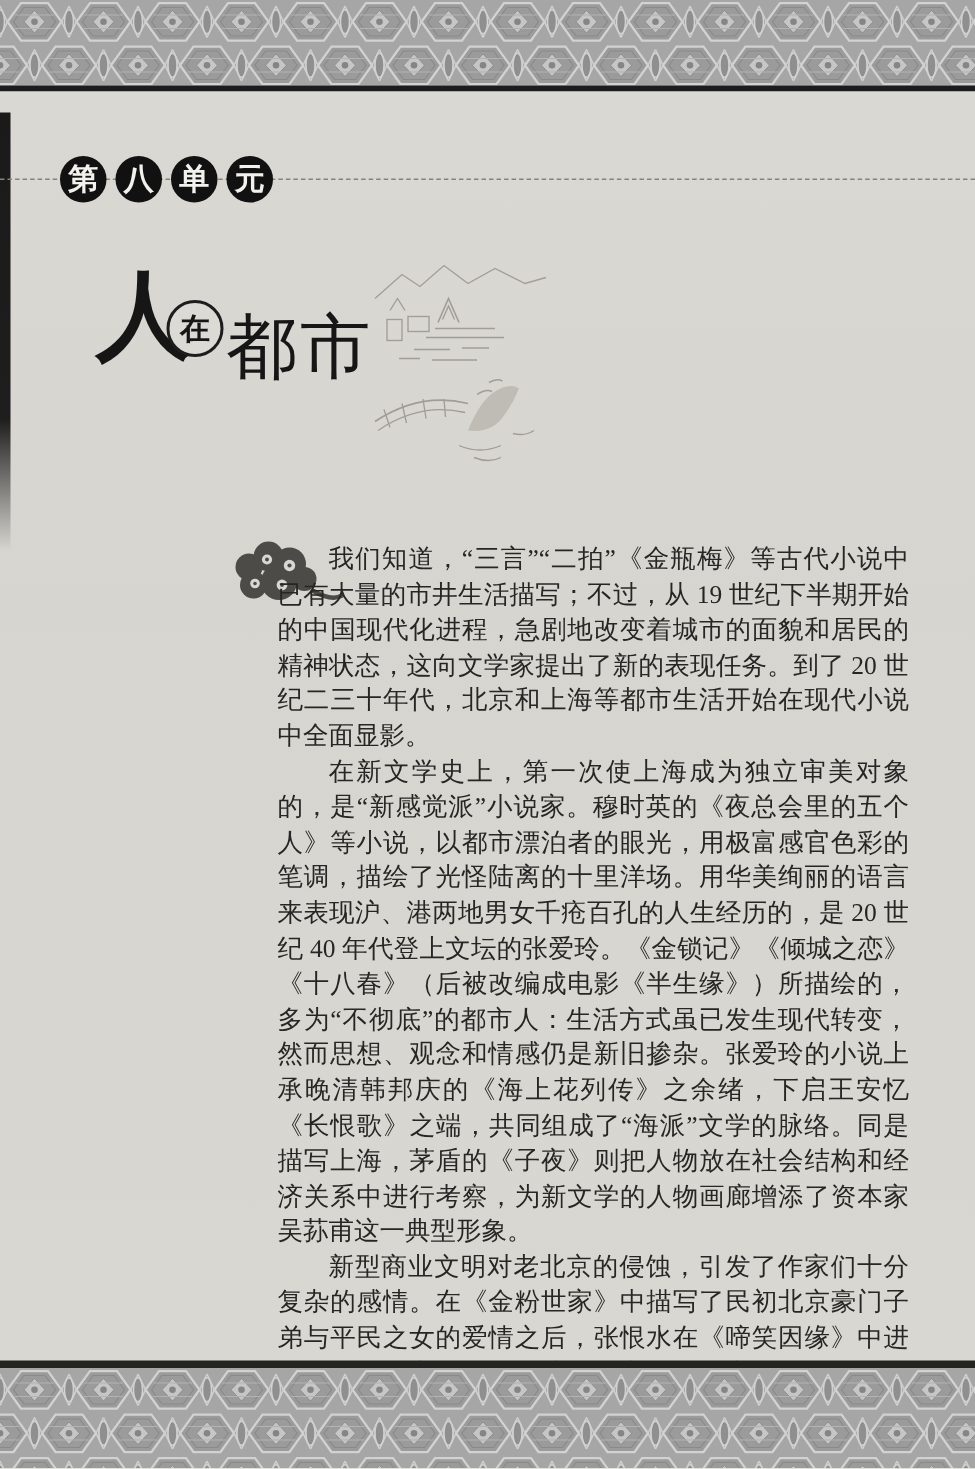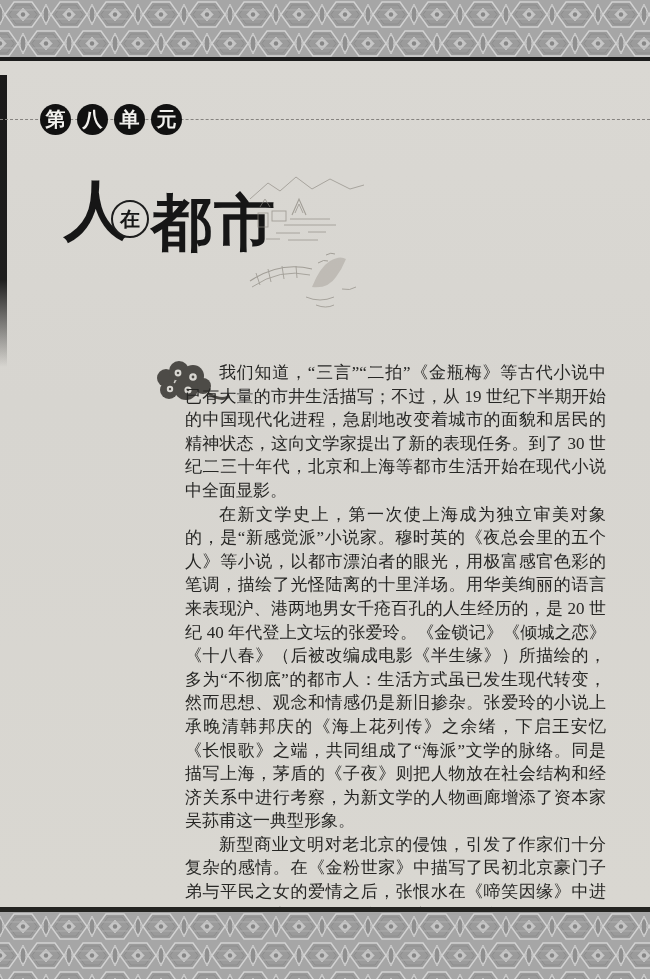--- a/index.html
+++ b/index.html
@@ -25,22 +25,22 @@
   .badge{width:31px;height:31px;border-radius:50%;background:#111;display:flex;
     align-items:center;justify-content:center;color:#f2f1ee;
     font-family:"Liberation Sans","DejaVu Sans",sans-serif;font-weight:bold;font-size:20px;}
 
   
   .t-ren{position:absolute;left:64px;top:118px;font-size:64px;line-height:1;
     font-weight:900;color:#161616;}
   .t-circle{position:absolute;left:111px;top:139px;width:34px;height:34px;border-radius:50%;
     border:2px solid #1d1d1d;background:#dcdad5;display:flex;align-items:center;justify-content:center;
     font-size:20px;font-weight:bold;color:#161616;}
-  .t-dushi{position:absolute;left:151px;top:132px;font-size:61px;line-height:1;
-    font-weight:700;color:#161616;letter-spacing:2px;}
+  .t-dushi{position:absolute;left:151px;top:148px;font-size:47px;line-height:1;
+    font-weight:400;color:#161616;letter-spacing:2px;}
 
   .landscape{position:absolute;left:246px;top:108px;}
   .cloud{position:absolute;left:146px;top:295px;}
 
   
   .textcol{position:absolute;left:185px;top:300px;width:421px;color:#262624;
     font-size:17px;line-height:23.6px;text-align:justify;}
   .textcol p{margin:0;text-indent:2em;}
 </style>
 </head>
@@ -130,21 +130,21 @@
       </g>
       <g fill="#4d4b47">
         <circle cx="32" cy="17" r="1.3"></circle>
         <circle cx="47" cy="21" r="1.4"></circle>
         <circle cx="24" cy="33" r="1.2"></circle>
         <circle cx="42" cy="34" r="1.3"></circle>
       </g>
     </svg>
 
     <div class="textcol">
-      <p>我们知道，“三言”“二拍”《金瓶梅》等古代小说中已有大量的市井生活描写；不过，从 19 世纪下半期开始的中国现代化进程，急剧地改变着城市的面貌和居民的精神状态，这向文学家提出了新的表现任务。到了 30 世纪二三十年代，北京和上海等都市生活开始在现代小说中全面显影。</p>
+      <p>我们知道，“三言”“二拍”《金瓶梅》等古代小说中已有大量的市井生活描写；不过，从 19 世纪下半期开始的中国现代化进程，急剧地改变着城市的面貌和居民的精神状态，这向文学家提出了新的表现任务。到了 20 世纪二三十年代，北京和上海等都市生活开始在现代小说中全面显影。</p>
       <p>在新文学史上，第一次使上海成为独立审美对象的，是“新感觉派”小说家。穆时英的《夜总会里的五个人》等小说，以都市漂泊者的眼光，用极富感官色彩的笔调，描绘了光怪陆离的十里洋场。用华美绚丽的语言来表现沪、港两地男女千疮百孔的人生经历的，是 20 世纪 40 年代登上文坛的张爱玲。《金锁记》《倾城之恋》《十八春》（后被改编成电影《半生缘》）所描绘的，多为“不彻底”的都市人：生活方式虽已发生现代转变，然而思想、观念和情感仍是新旧掺杂。张爱玲的小说上承晚清韩邦庆的《海上花列传》之余绪，下启王安忆《长恨歌》之端，共同组成了“海派”文学的脉络。同是描写上海，茅盾的《子夜》则把人物放在社会结构和经济关系中进行考察，为新文学的人物画廊增添了资本家吴荪甫这一典型形象。</p>
       <p>新型商业文明对老北京的侵蚀，引发了作家们十分复杂的感情。在《金粉世家》中描写了民初北京豪门子弟与平民之女的爱情之后，张恨水在《啼笑因缘》中进一步提出都市生活与传统道德心理的冲突等问题。出生于北京的</p>
     </div>
 
   </div>
 
   <div class="rule-bottom"></div>
   <div class="border-bottom">
     <svg width="650" height="67">
       <defs>

